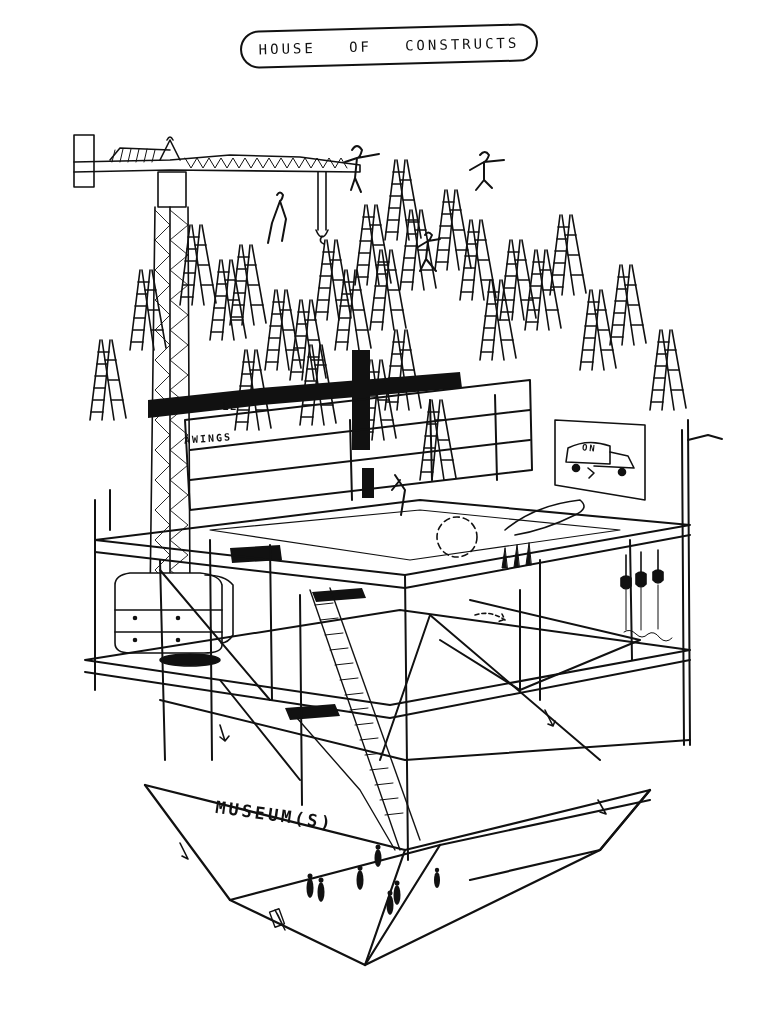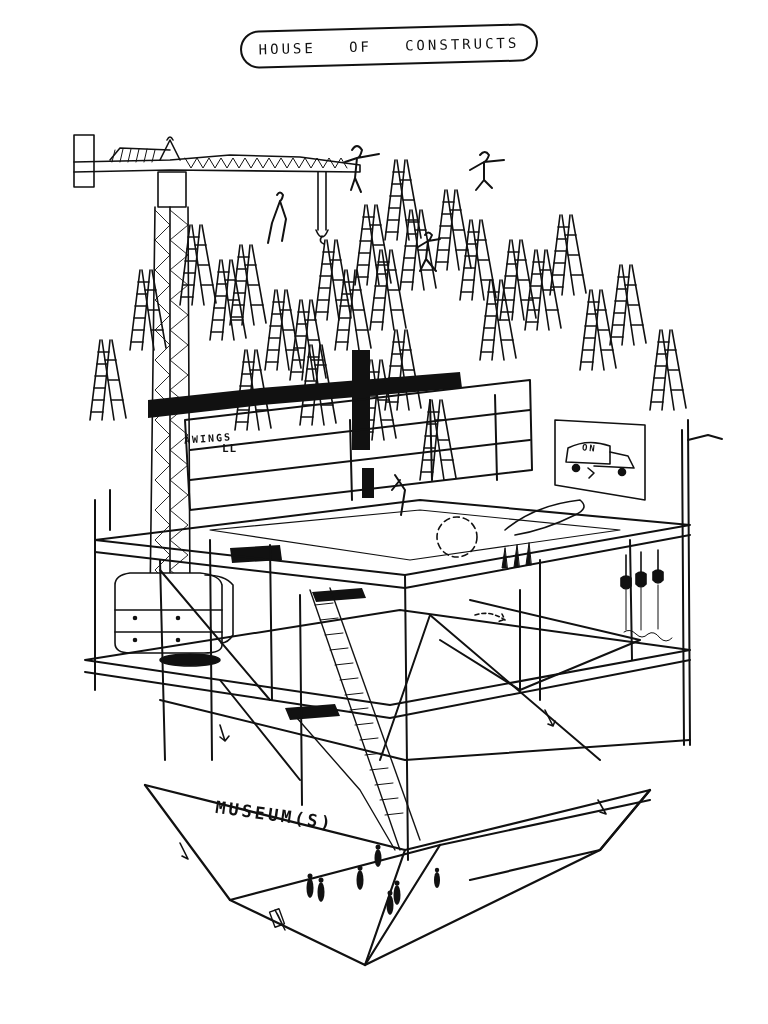--- a/index.html
+++ b/index.html
@@ -10,21 +10,21 @@
     border:2px solid #111; border-radius:20px; box-sizing:border-box;
     display:flex; align-items:center; justify-content:space-around;
     font-family:"DejaVu Sans Mono", monospace; font-size:14px; letter-spacing:3px; color:#111;
     transform:rotate(-1.5deg);
   }
   .label {
     position:absolute; font-family:"DejaVu Sans Mono", monospace; color:#111; font-weight:bold;
   }
   .museum { left:215px; top:805px; font-size:17px; letter-spacing:3px; transform:rotate(8deg); }
   .truck-text { left:582px; top:443px; font-size:9px; letter-spacing:2px; transform:rotate(6deg); }
-  .wall-text1 { left:190px; top:442px; font-size:11px; letter-spacing:1px;padding-left:32px; }
+  .wall-text1 { left:190px; top:400px; font-size:11px; letter-spacing:1px;padding-left:32px; }
   .wall-text2 { left:184px; top:433px; font-size:10px; letter-spacing:2px; transform:rotate(-4deg); }
   svg line, svg polyline, svg path, svg rect, svg polygon, svg circle, svg ellipse { vector-effect:non-scaling-stroke; }
 </style>
 </head>
 <body>
 
 <div class="title-pill">
   <span>HOUSE</span>
   <span>OF</span>
   <span>CONSTRUCTS</span>

